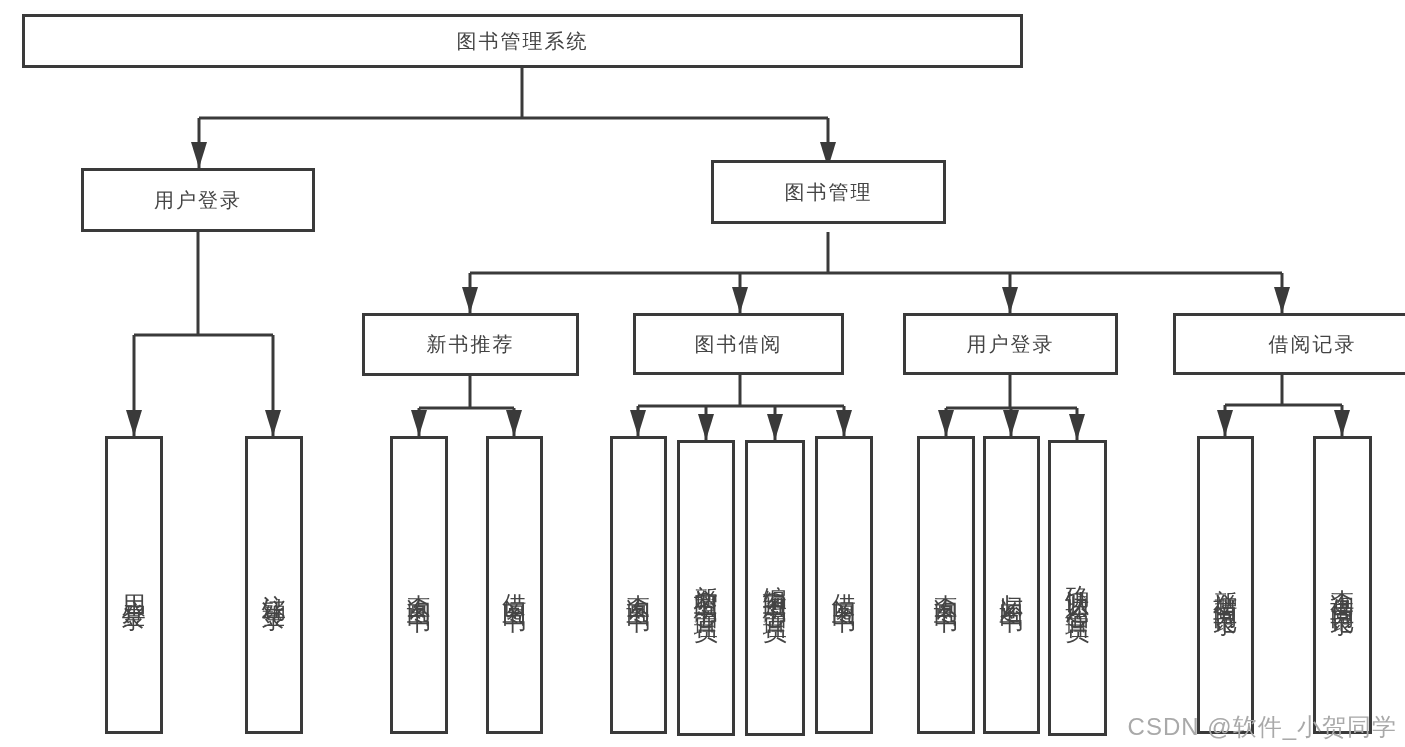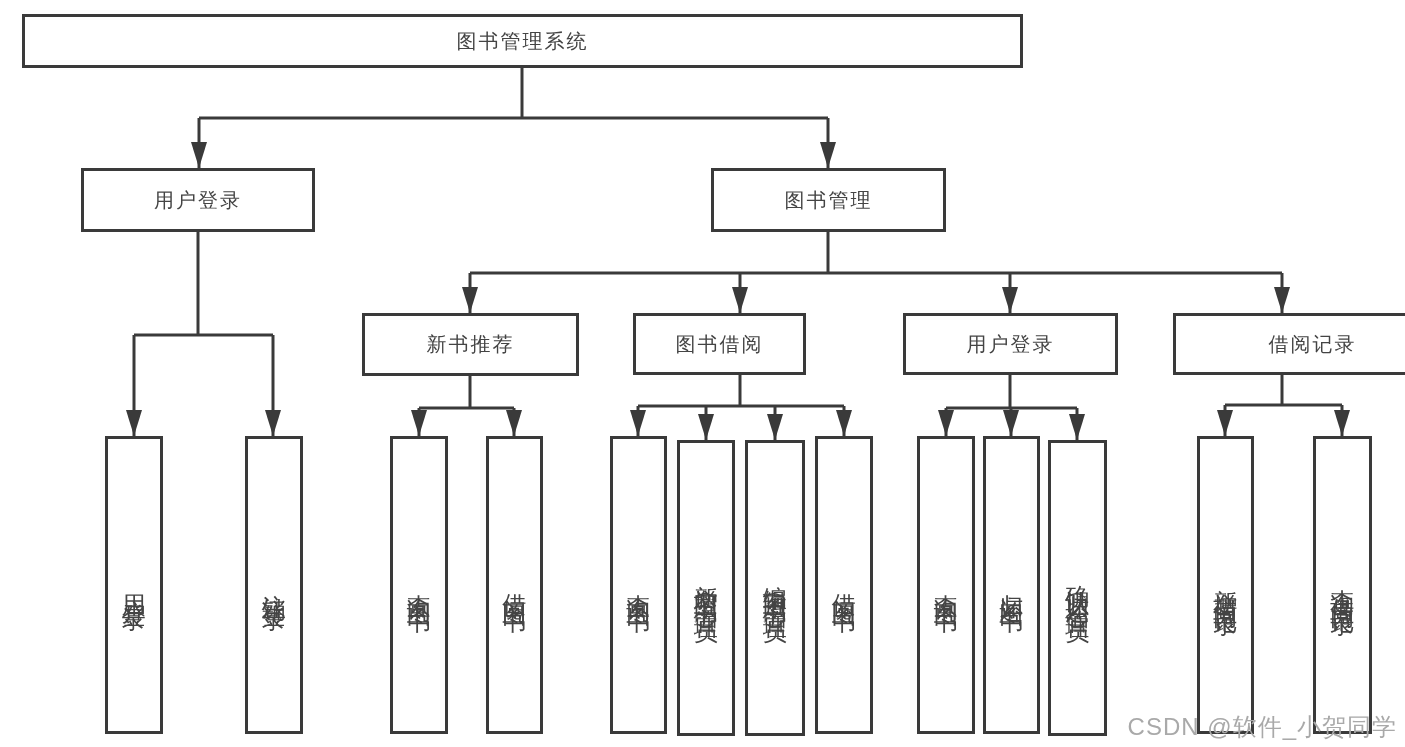--- a/index.html
+++ b/index.html
@@ -80,24 +80,24 @@
 
   <line x1="1282" y1="375" x2="1282" y2="405"></line>
   <line x1="1225" y1="405" x2="1342" y2="405"></line>
   <line x1="1225" y1="405" x2="1225" y2="436" marker-end="url(#arrow)"></line>
   <line x1="1342" y1="405" x2="1342" y2="436" marker-end="url(#arrow)"></line>
 </svg>
 
 <div class="node hnode" style="left:22px; top:14px; width:1001px; height:54px;">图书管理系统</div>
 
 <div class="node hnode" style="left:81px; top:168px; width:234px; height:64px;">用户登录</div>
-<div class="node hnode" style="left:711px; top:168px; width:235px; height:64px;">图书管理</div>
+<div class="node hnode" style="left:711px; top:160px; width:235px; height:64px;">图书管理</div>
 
 <div class="node hnode" style="left:362px; top:313px; width:217px; height:63px;">新书推荐</div>
-<div class="node hnode" style="left:633px; top:313px; width:173px; height:62px;text-align:right;">图书借阅</div>
+<div class="node hnode" style="left:633px; top:313px; width:211px; height:62px;text-align:right;">图书借阅</div>
 <div class="node hnode" style="left:903px; top:313px; width:215px; height:62px;">用户登录</div>
 <div class="node hnode" style="left:1173px; top:313px; width:244px; height:62px;padding-left:35px;">借阅记录</div>
 
 <div class="node vnode" style="left:105px;">用户登录</div>
 <div class="node vnode" style="left:245px;">注销登录</div>
 
 <div class="node vnode" style="left:390px;">查询图书</div>
 <div class="node vnode" style="left:486px; width:57px;">借阅图书</div>
 
 <div class="node vnode" style="left:610px; width:57px;">查询图书</div>

